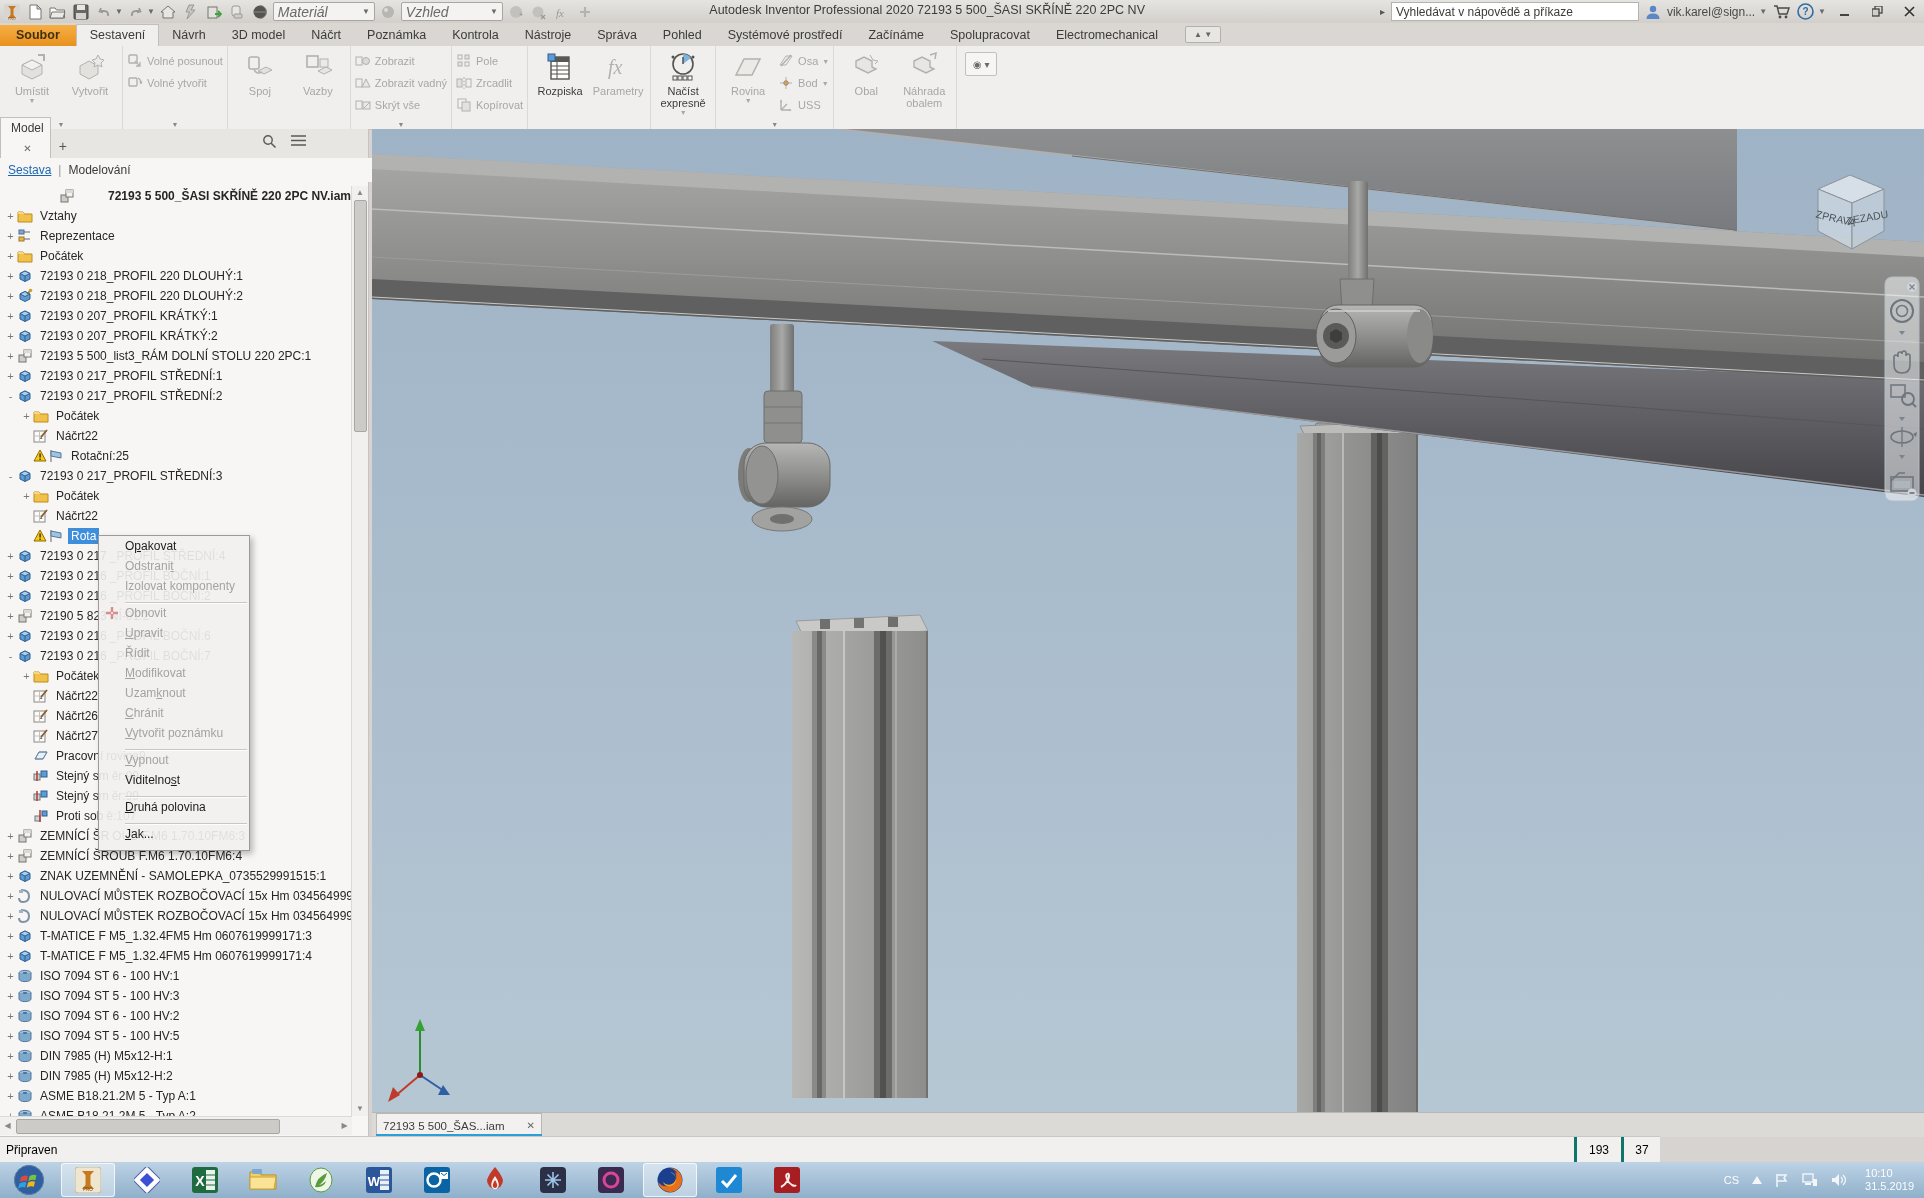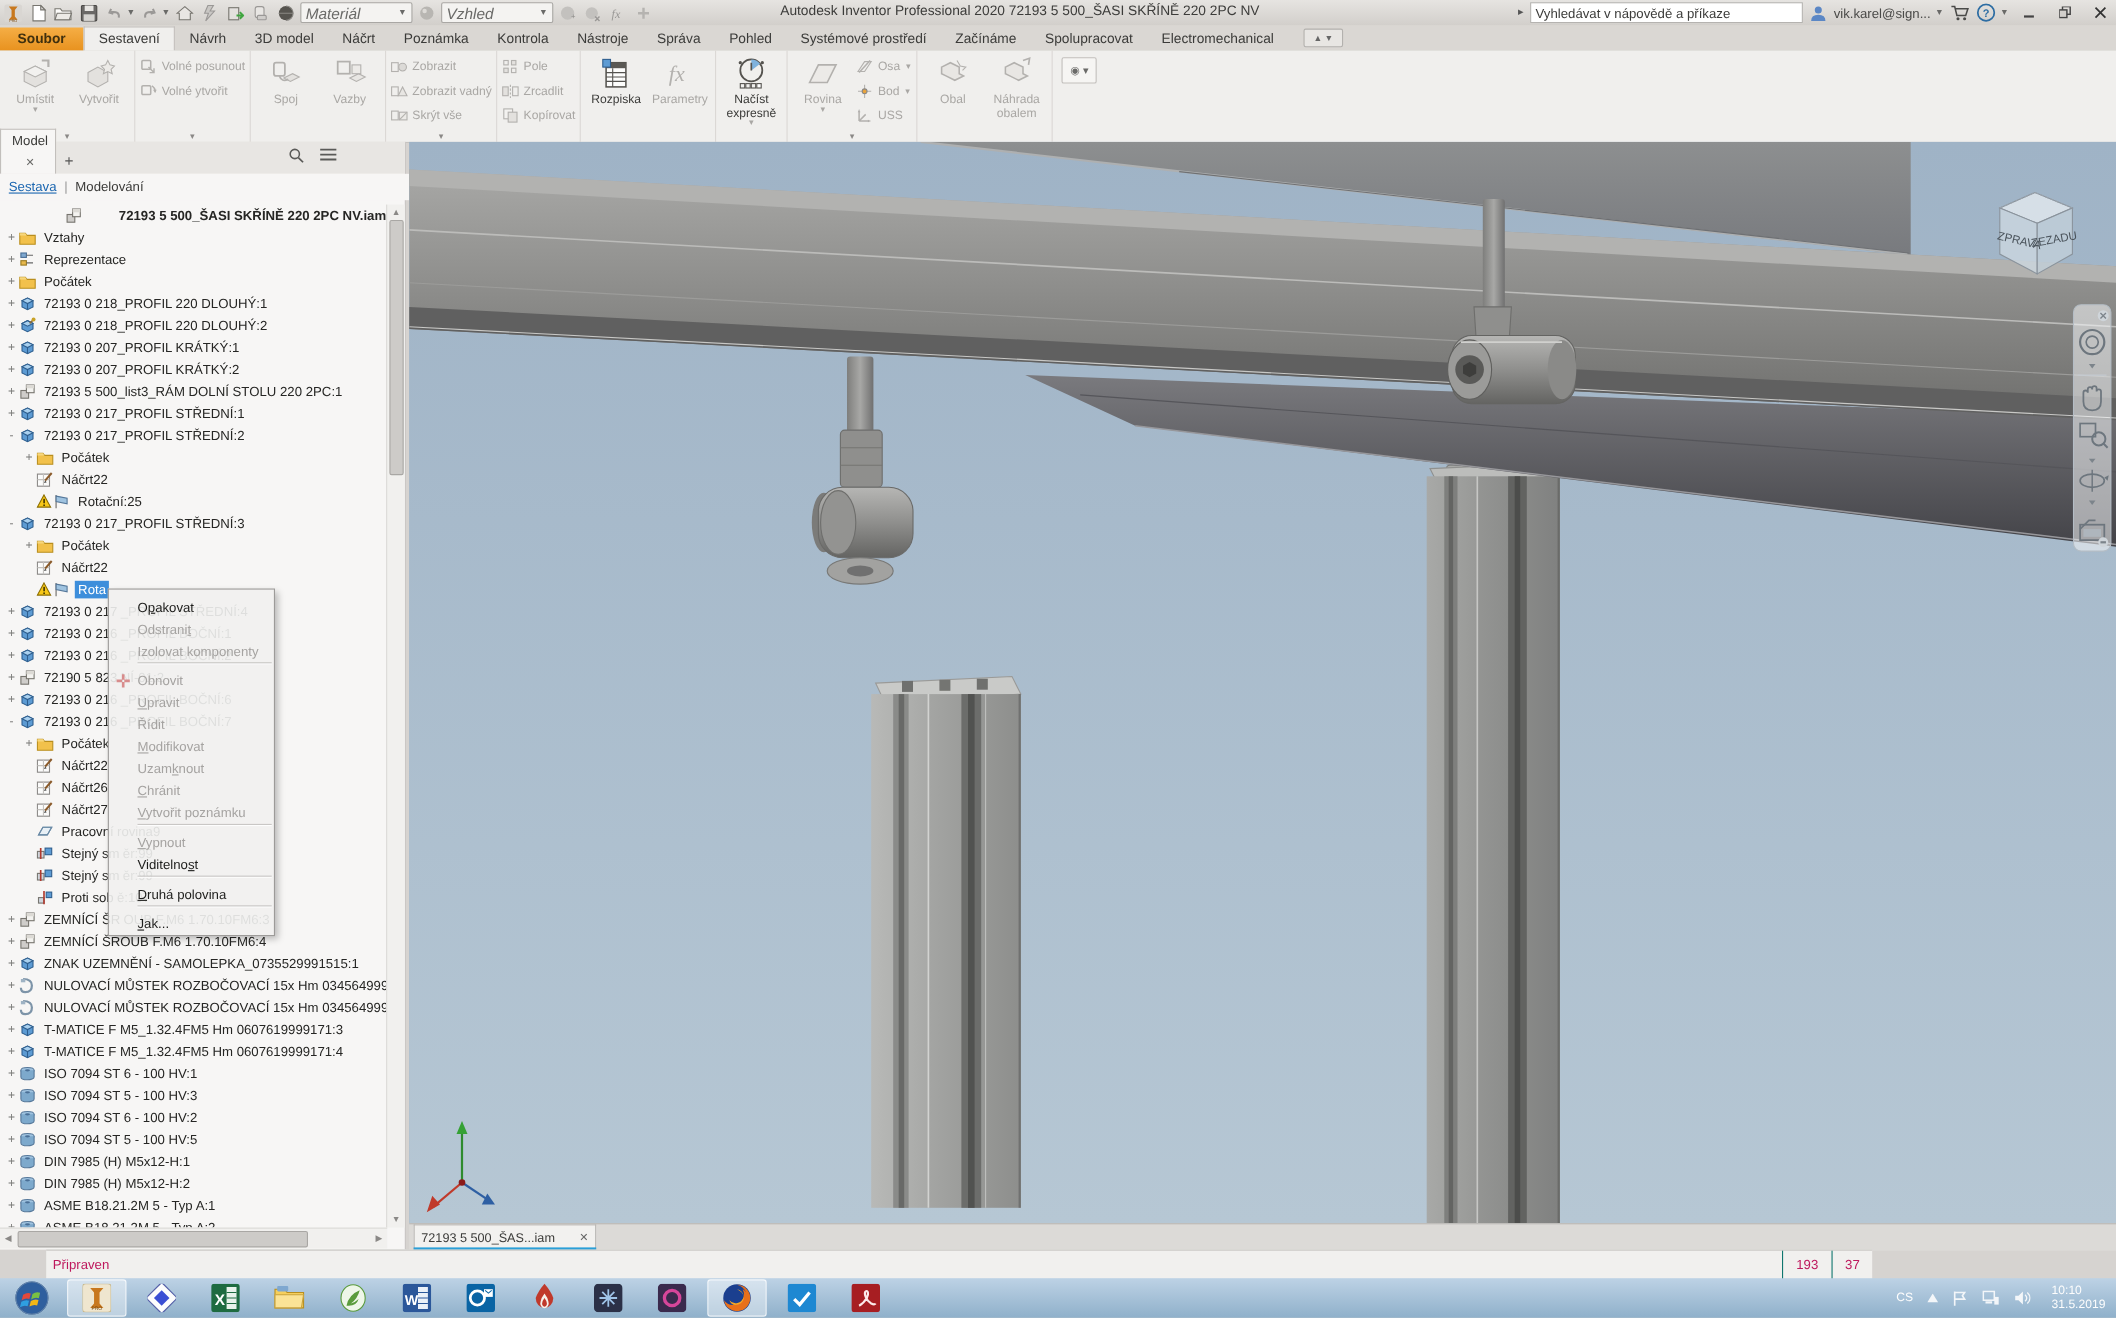--- a/index.html
+++ b/index.html
@@ -66,38 +66,38 @@
   
   .vsb{position:absolute;right:0;top:57px;width:16px;height:930px;background:#f1f0ee;border-left:1px solid #dcdad7;}
   .vsb .thumb{position:absolute;left:2px;top:14px;width:11px;height:230px;background:#cdcbc8;border:1px solid #a9a7a4;border-radius:2px;}
   .sbarrow{position:absolute;left:0;width:16px;height:14px;color:#8a8886;font-size:8px;text-align:center;line-height:14px;}
   .hsb{position:absolute;left:0;top:987px;width:352px;height:18px;background:#f1f0ee;border-top:1px solid #dcdad7;}
   .hsb .thumb{position:absolute;left:16px;top:2px;width:262px;height:13px;background:#cdcbc8;border:1px solid #a9a7a4;border-radius:2px;}
   .hsb .ar{position:absolute;top:0;width:15px;height:18px;color:#8a8886;font-size:8px;text-align:center;line-height:18px;}
   
   #ctxmenu{left:98px;top:535px;width:150px;background:rgba(241,241,240,0.90);border:1px solid #9d9b99;
     box-shadow:3px 3px 6px rgba(0,0,0,0.25);padding:3px 0;font-size:12px;z-index:50;}
-  .mitem{height:20px;display:flex;align-items:flex-end;color:#1d1d1b;}
+  .mitem{height:20px;display:flex;align-items:flex-start;color:#1d1d1b;}
   .mitem .mico{width:26px;flex:none;display:flex;justify-content:center;}
   .mitem.dis{color:#a5a3a1;}
   .msep{height:1px;background:#c9c7c5;margin:3px 2px 3px 26px;box-shadow:0 1px 0 #fdfdfd;}
   .mitem .u{text-decoration:underline;}
   
   #viewport{left:372px;top:129px;width:1552px;height:983px;background:#a6b9cb;}
   
   #doctabs{left:372px;top:1112px;width:1552px;height:24px;background:#dcdad7;border-top:1px solid #b9b7b4;display:flex;align-items:stretch;}
   .dtab{margin-left:4px;width:152px;background:#f2f1ef;border:1px solid #b9b7b4;border-bottom:none;display:flex;
     align-items:center;justify-content:space-between;padding:0 6px;font-size:11.5px;color:#3c3c3a;position:relative;}
   .dtab .blueline{position:absolute;left:-1px;right:-1px;bottom:0;height:3px;background:#2a9fd8;}
   
   #statusbar{left:0;top:1136px;width:1660px;height:26px;background:#f1f0ee;border-top:1px solid #c9c7c4;
-    display:flex;align-items:center;font-size:12px;color:#be185d;margin-left:42px;}
+    display:flex;align-items:center;font-size:12px;color:#000000;}
   #statusbar .msg{padding-left:6px;}
   #statusbar .nums{margin-left:auto;display:flex;align-items:center;height:100%;}
-  #statusbar .cell{border-left:1px solid #0f766e;height:100%;display:flex;align-items:center;justify-content:center;}
+  #statusbar .cell{border-left:3px solid #0f766e;height:100%;display:flex;align-items:center;justify-content:center;}
   
   #taskbar{left:0;top:1162px;width:1924px;height:36px;background:linear-gradient(#b9cfe3,#8fb0ca 60%,#7fa0bf);
     background:linear-gradient(#bdd2e5,#8fb0ca);display:flex;align-items:center;}
   .tbapp{width:52px;height:32px;margin:0 3px;display:flex;align-items:center;justify-content:center;border-radius:3px;}
   .tbapp.active{background:rgba(255,255,255,0.40);border:1px solid rgba(255,255,255,0.75);}
   #tray{margin-left:auto;display:flex;align-items:center;gap:13px;padding-right:10px;color:#fdfdfd;font-size:11px;}
   #clock{text-align:left;line-height:13px;font-size:11px;color:#fdfdfd;padding-left:6px;}
 </style>
 </head>
 <body>

